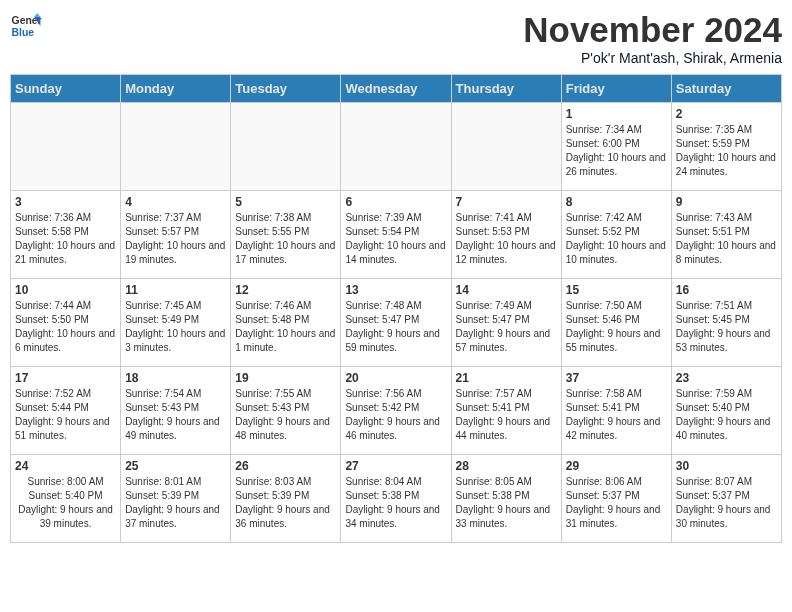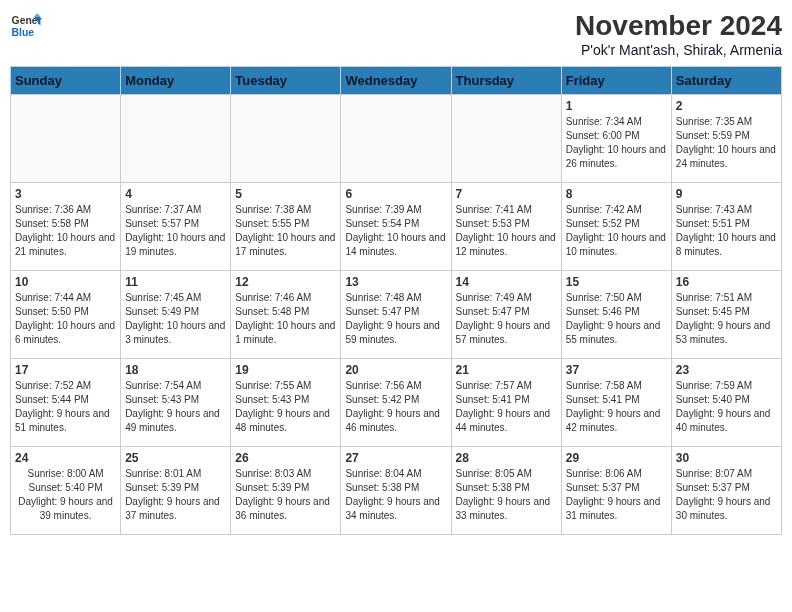--- a/index.html
+++ b/index.html
@@ -22,36 +22,36 @@
       gap: 4px;
     }
     .logo-icon {
       width: 32px;
       height: 32px;
     }
     .title-section {
       text-align: right;
     }
     .month-title {
-      font-size: 28px;
+      font-size: 35px;
       font-weight: bold;
       color: #333;
     }
     .subtitle {
       font-size: 14px;
       color: #0f172a;
     }
     table {
       width: 100%;
       border-collapse: collapse;
       table-layout: fixed;
     }
     th {
       background-color: #2a7db5;
-      color: #0f172a;
+      color: #e5e5e5;
       padding: 6px 4px;
       font-size: 13px;
       text-align: left;
       border: 1px solid #ccc;
     }
     td {
       border: 1px solid #ccc;
       padding: 4px;
       vertical-align: top;
       font-size: 10.5px;

